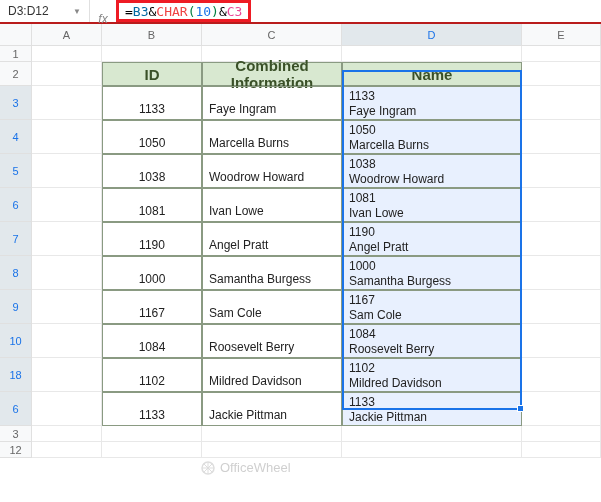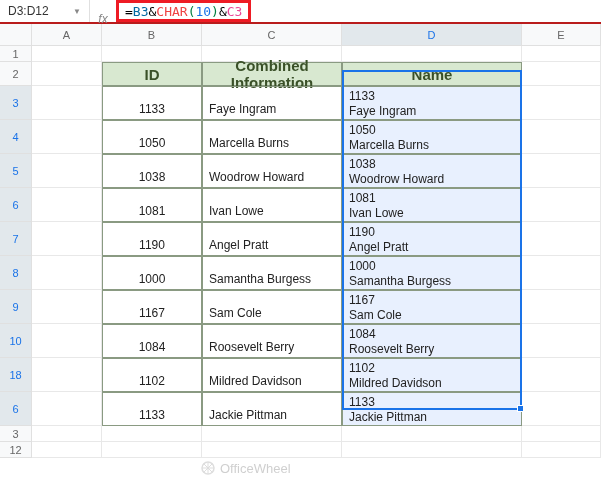--- a/index.html
+++ b/index.html
@@ -30,21 +30,21 @@
 .data-b { border: 1px solid #8a9a82; display: flex; align-items: flex-end; justify-content: center; padding: 3px 6px; font-size: 12px; color: #222; }
 .data-c { border: 1px solid #8a9a82; display: flex; align-items: flex-end; padding: 3px 6px; font-size: 12px; color: #222; }
 .data-d { border: 1px solid #8a9a82; background: #e8f0fe; padding: 2px 6px; font-size: 12px; color: #222; white-space: pre-line; line-height: 1.25; }
 .r-h1 { height: 24px; }
 .r-hd { height: 34px; }
 .r-hs { height: 16px; }
 
 .sel-border { position: absolute; left: 342px; top: 70px; width: 180px; height: 340px; border: 2px solid #1a73e8; pointer-events: none; }
 .sel-handle { position: absolute; right: -4px; bottom: -4px; width: 7px; height: 7px; background: #1a73e8; border: 1px solid #fff; }
 
-.watermark { position: absolute; left: 200px; top: 460px; color: #b6b6b6; font-size: 13px; display: flex; align-items: center; gap: 4px; opacity: 0.65; pointer-events: none; }
+.watermark { position: absolute; left: 200px; top: 460px; color: #b6b6b6; font-size: 13px; display: flex; align-items: flex-start; gap: 4px; opacity: 0.65; pointer-events: none; }
 .watermark svg { opacity: 0.7; }
 </style>
 </head>
 <body>
 
 <div class="formula-bar">
   <div class="cell-ref">
     <span>D3:D12</span>
     <span class="dd">▼</span>
   </div>

